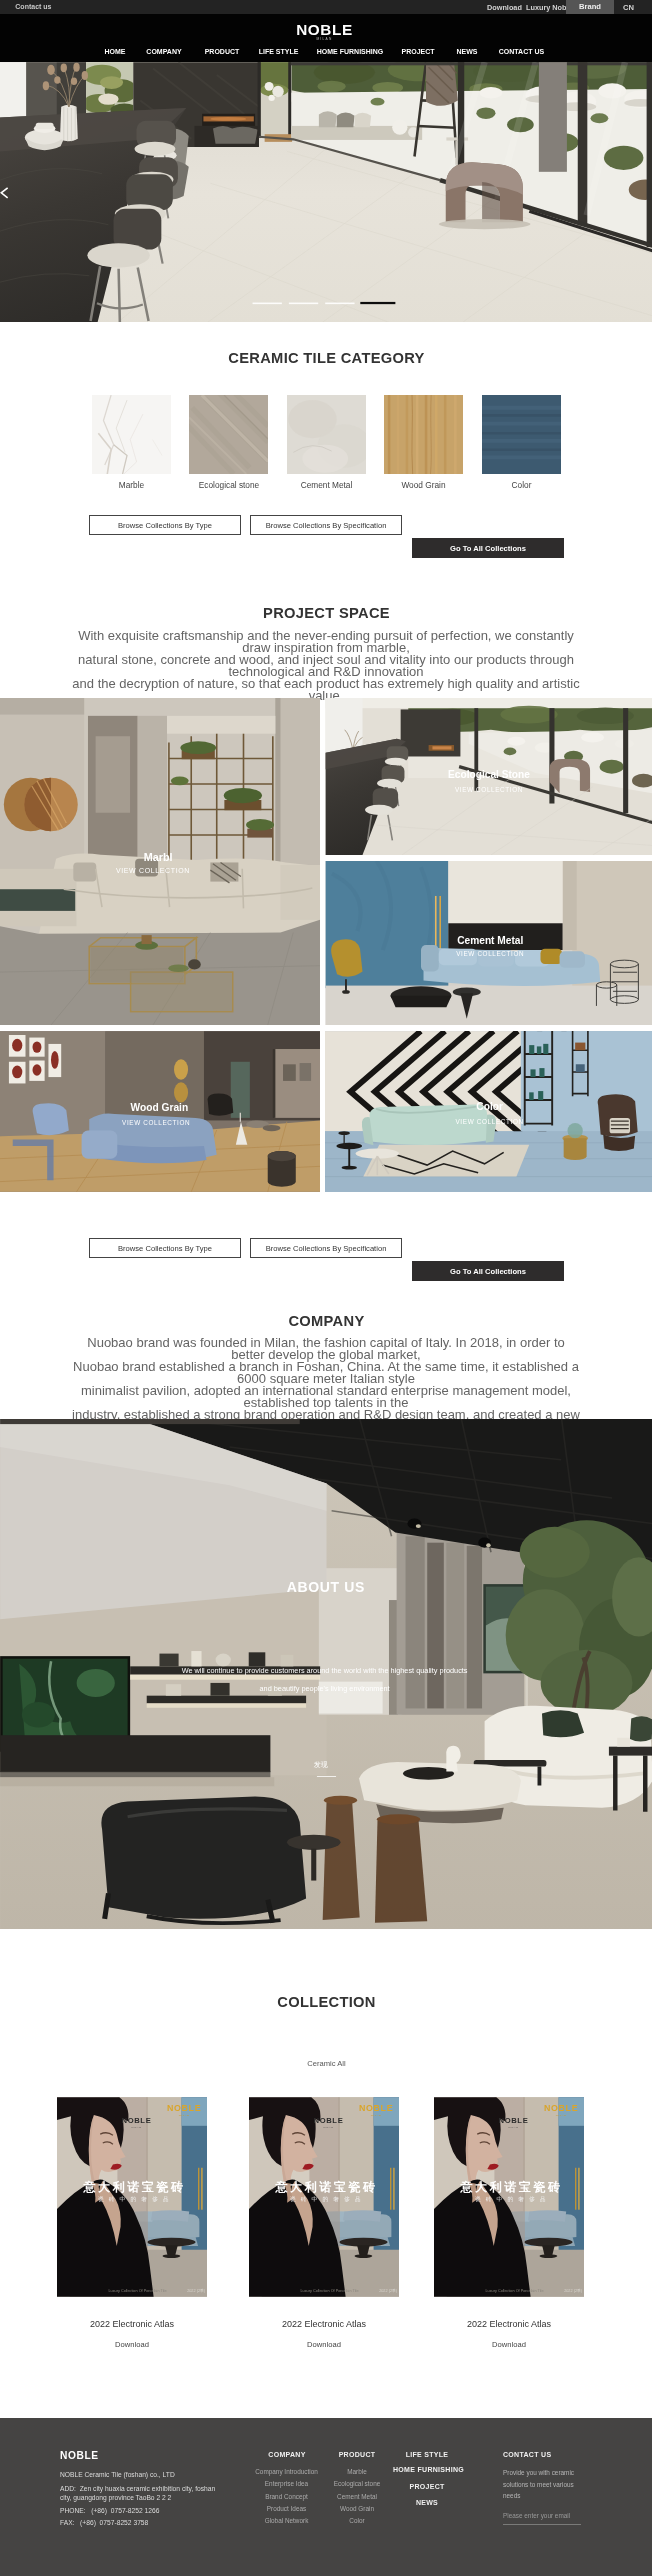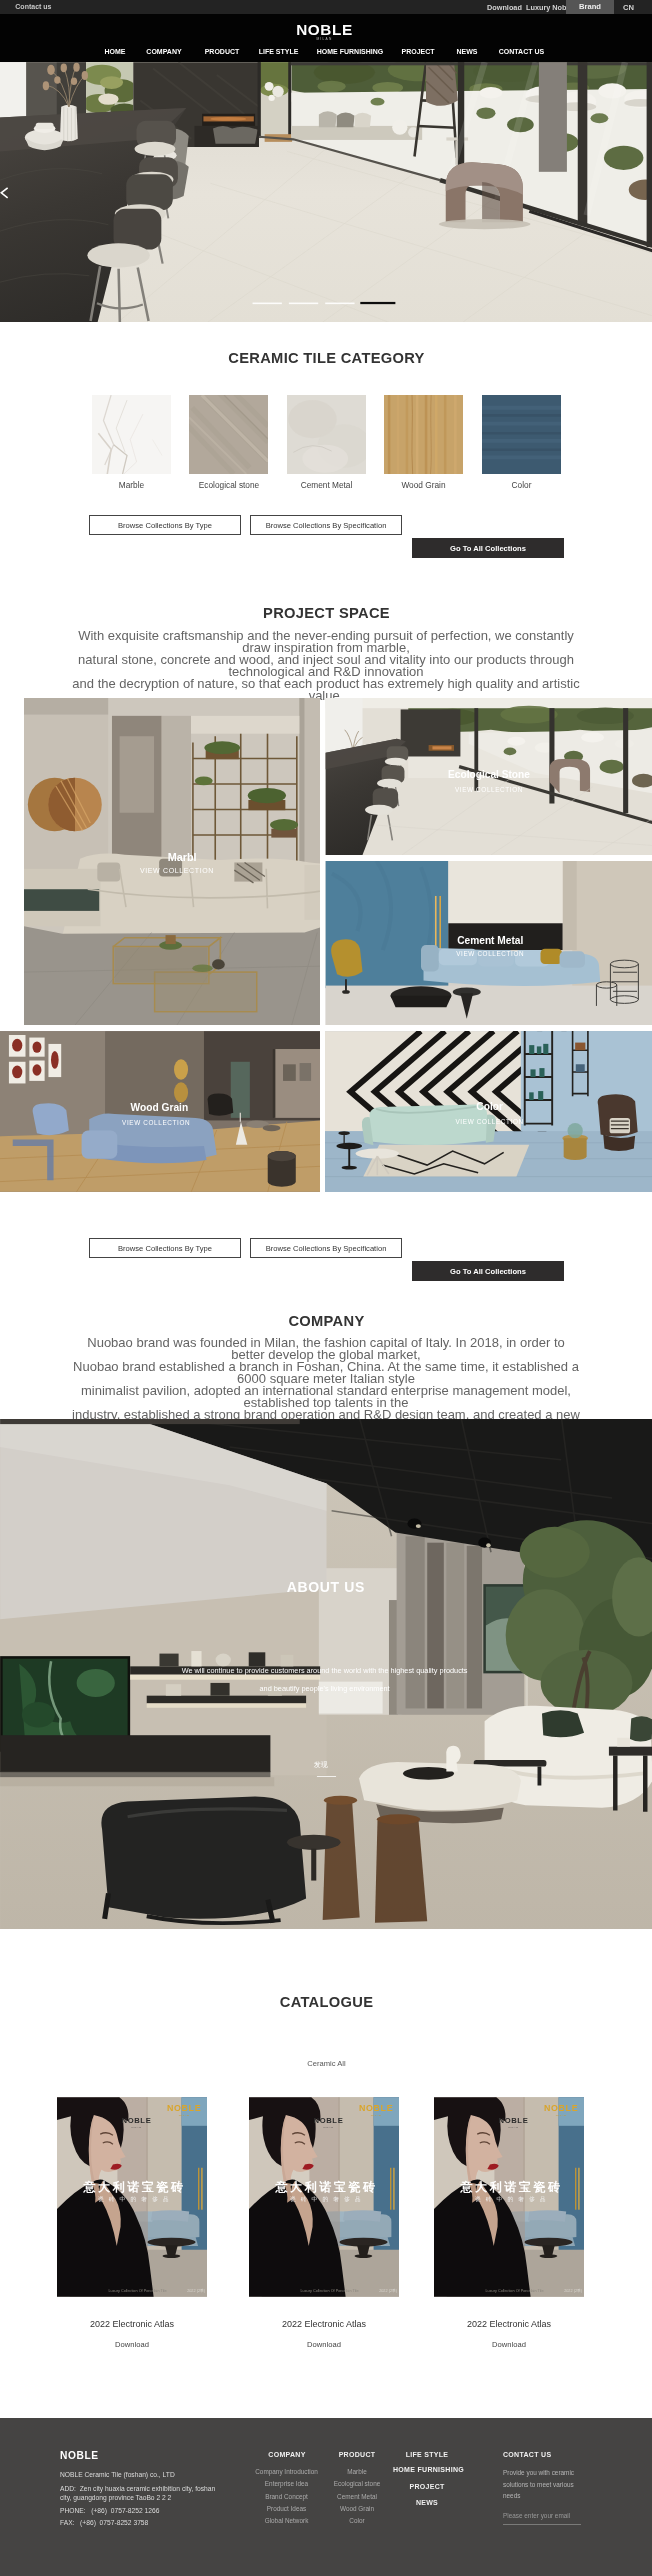--- a/index.html
+++ b/index.html
@@ -340,21 +340,21 @@
 
 <div class="btn" style="left:250px;">Browse Collections By Specification</div>
 
 <div class="btn dark" style="left:412px;">Go To All Collections</div>
 </div>
 
 <h2 class="sect abs ctr" style="left:167px;top:605px;width:319px;">PROJECT SPACE</h2>
 
 <div class="para" style="left:71px;top:630px;width:510px;">With exquisite craftsmanship and the never-ending pursuit of perfection, we constantly draw inspiration from marble,<br>natural stone, concrete and wood, and inject soul and vitality into our products through technological and R&amp;D innovation<br>and the decryption of nature, so that each product has extremely high quality and artistic value.</div>
 
-<div class="abs" style="left:0;top:698px;width:320px;height:327px;overflow:hidden;padding-left:24px;">
+<div class="abs" style="left:0;top:698px;width:320px;height:327px;overflow:hidden;">
 <svg width="320" height="327" viewBox="0 0 502 513">
 <rect width="502" height="513" fill="#cdc7bd"></rect>
 
 <rect x="0" y="0" width="132" height="330" fill="#c7c0b5"></rect>
 <rect x="0" y="0" width="132" height="26" fill="#b5aea3"></rect>
 
 <circle cx="48" cy="167" r="42" fill="#a5763f"></circle>
 <circle cx="80" cy="167" r="42" fill="#b8854e"></circle>
 <path d="M80,125 a42,42 0 0 0 0,84" fill="#8f5c30"></path>
 <path d="M58,130 L98,204 M68,126 L104,196 M50,138 L92,208" stroke="#d9a869" stroke-width="2" opacity=".7"></path>
@@ -793,21 +793,21 @@
 <text x="509" y="442" text-anchor="middle" font-family="Liberation Sans,sans-serif" font-size="11.5" fill="#ffffff">and beautify people's living environment</text>
 
 <text x="503" y="562" text-anchor="middle" font-family="Liberation Sans,sans-serif" font-size="11" fill="#ffffff">发现</text>
 <rect x="497" y="576" width="30" height="1.5" fill="#ffffff" opacity=".8"></rect>
 </g>
 
 <rect x="0" y="0" width="470" height="8" fill="#3e3a36"></rect>
 </svg>
 </div>
 
-<h2 class="sect abs ctr" style="left:167px;top:1994px;width:319px;">CATALOGUE</h2>
+<h2 class="sect abs ctr" style="left:167px;top:1994px;width:319px;">COLLECTION</h2>
 
 
 <div class="abs ctr" style="left:263px;top:2059px;width:127px;color:#555;font-size:7.6px;">Ceramic All</div>
 
 <svg width="0" height="0" style="position:absolute;">
 <defs>
 <g id="cover">
 
 <rect width="236" height="314" fill="#cfc7bb"></rect>
 <rect x="60" y="0" width="80" height="260" fill="#d5cdc1"></rect>

